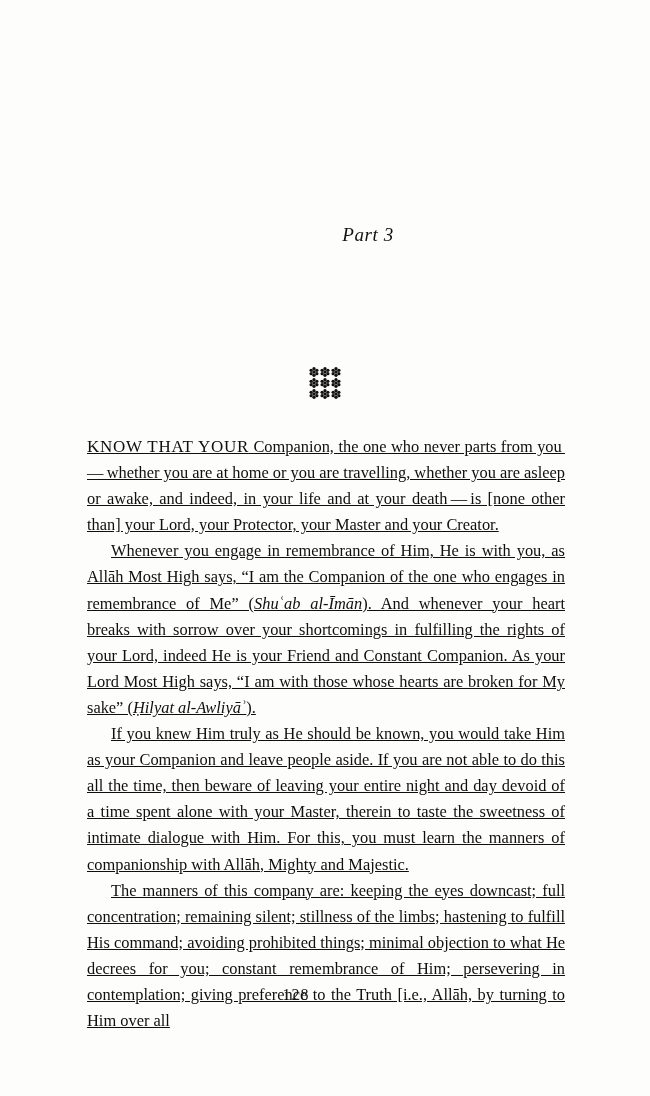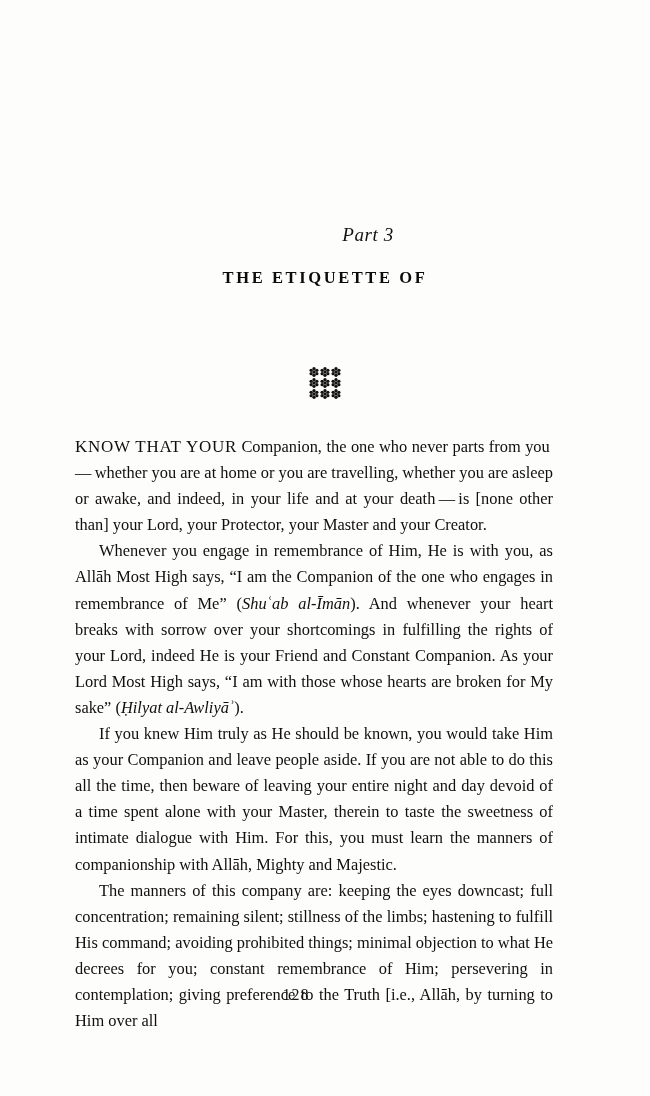--- a/index.html
+++ b/index.html
@@ -66,29 +66,30 @@
     text-align: center;
     line-height: 0;
   }
   .ornament {
     display: inline-block;
   }
 
   
   .body-text {
     position: absolute;
-    left: 75px;
+    left: 87px;
     top: 434px;
     width: 478px;
     font-size: 16.4px;
     line-height: 26.1px;
     text-align: justify;
     text-justify: inter-word;
     color: #110f0d;
     hyphens: manual;
+    text-decoration: underline;
   }
   .body-text p {
     margin: 0;
     text-indent: 24px;
   }
   .body-text p.first {
     text-indent: 0;
   }
   .smallcaps {
     font-variant: small-caps;
@@ -112,21 +113,20 @@
   }
 </style>
 </head>
 <body>
 
 <div class="page">
 
   <div class="part-line">Part 3</div>
 
   <div class="chapter-title">
-    <span class="title-line">THE ETIQUETTE OF</span>
   </div>
 
   <div class="ornament-wrap">
     <span class="ornament">
       <svg width="34" height="34" viewBox="0 0 34 34" aria-hidden="true">
         <g fill="#13110e">
 
           <g transform="translate(6,6)">
             <circle cx="0" cy="0" r="1.75"></circle>
             <circle cx="0" cy="-3.3" r="1.65"></circle>

